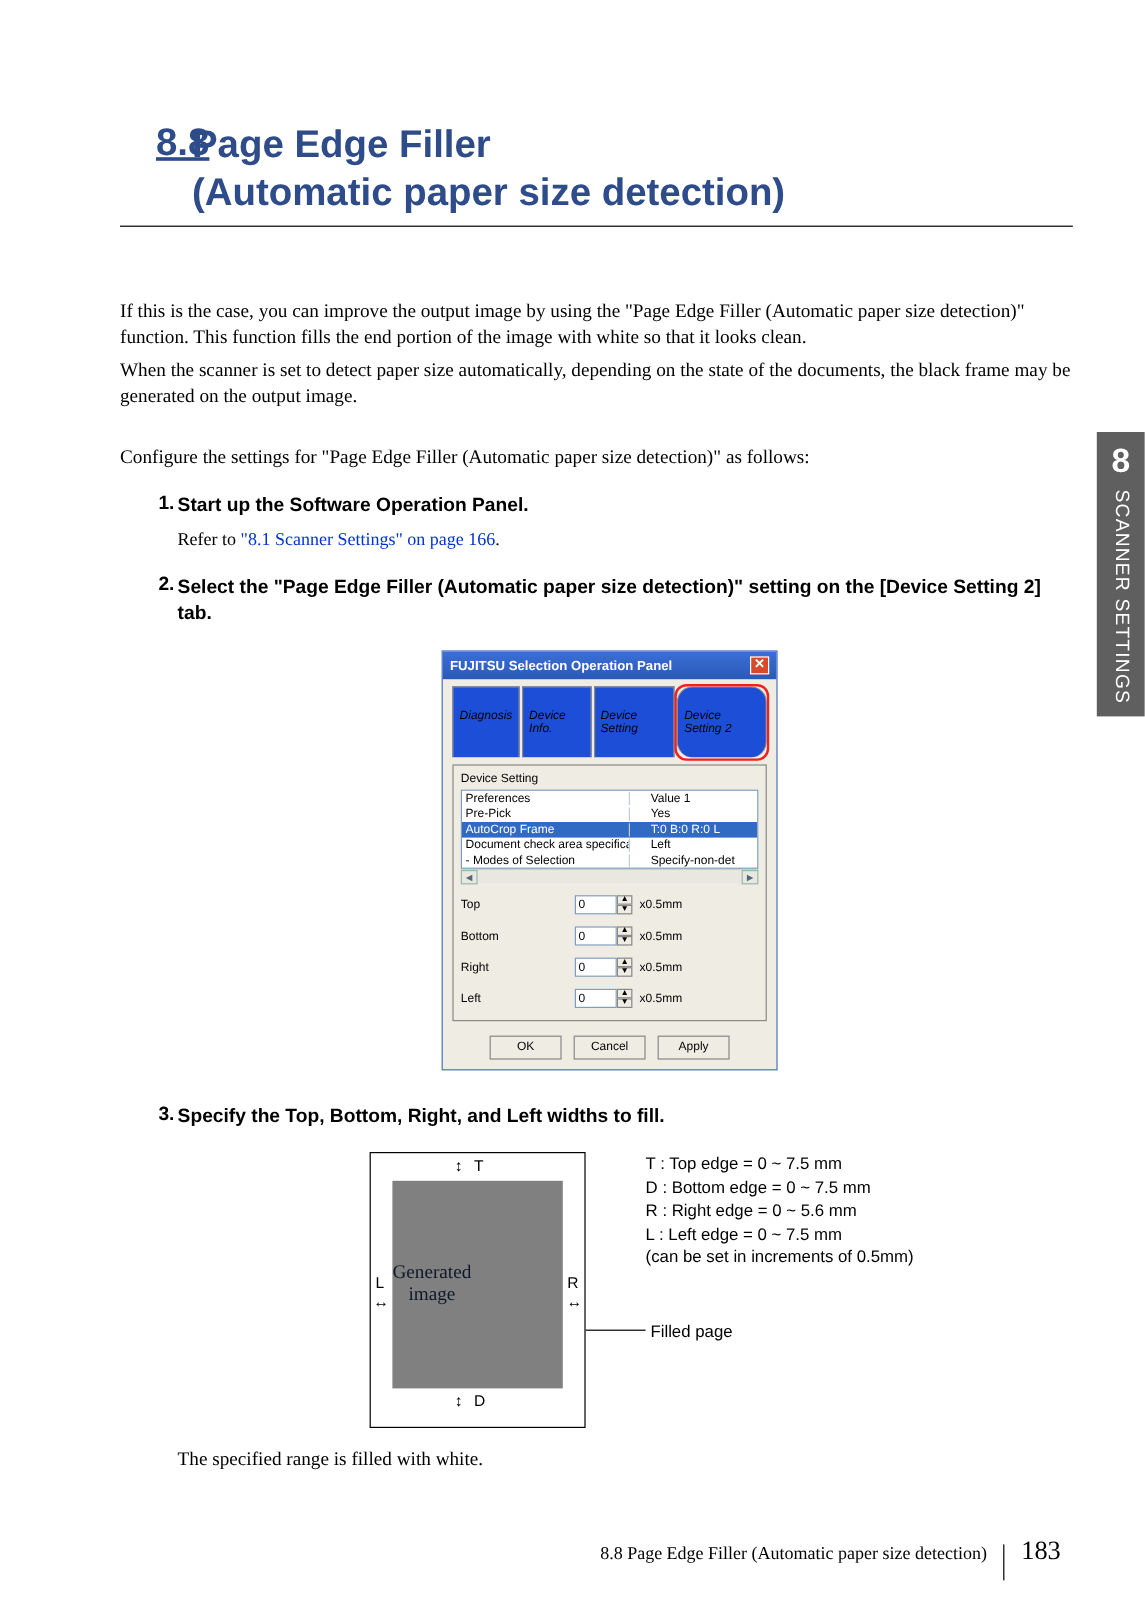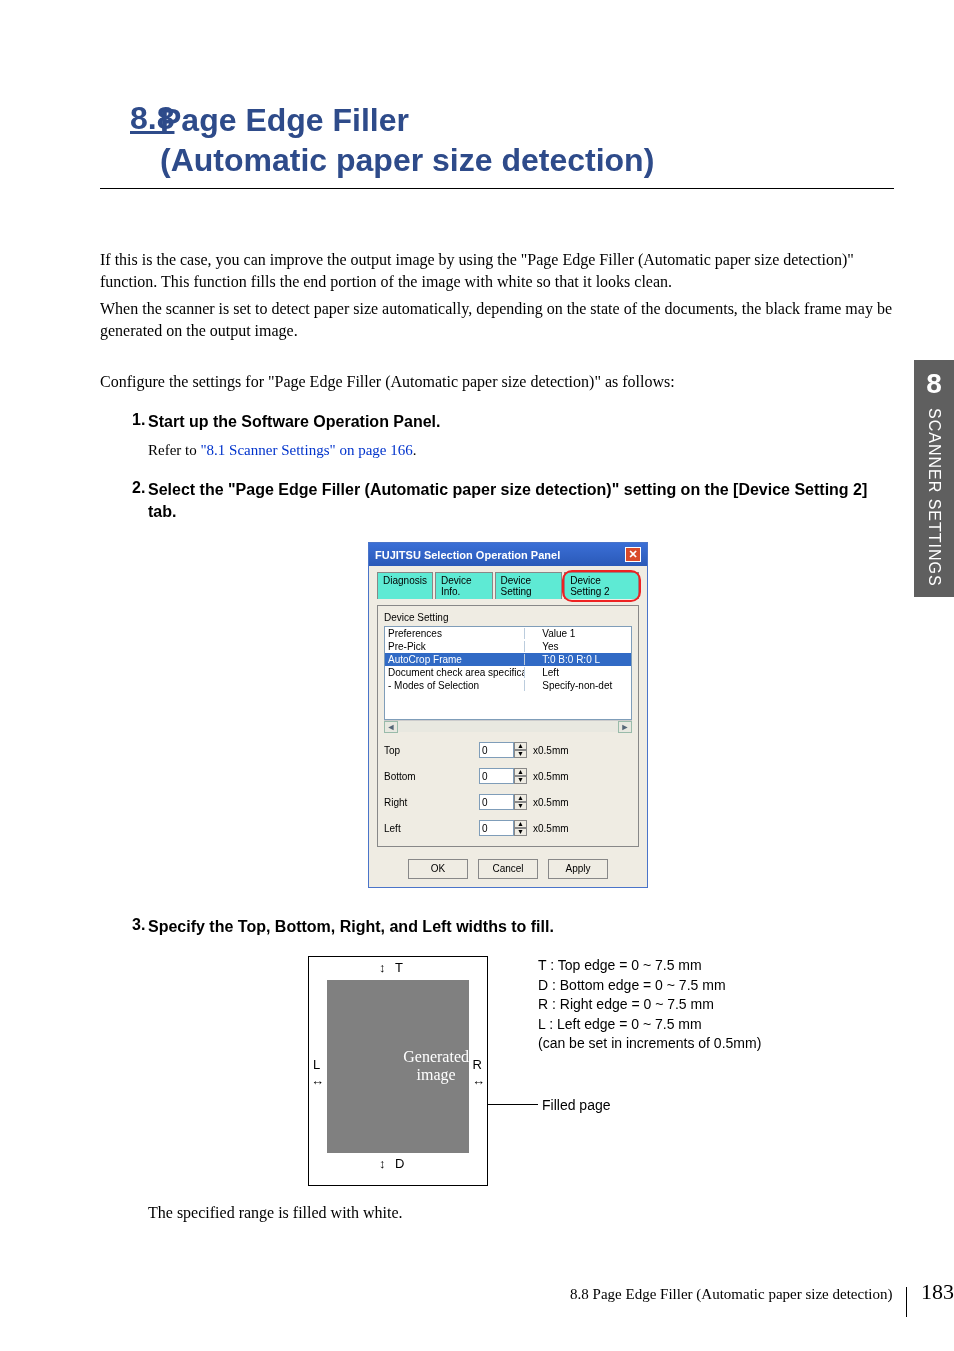--- a/index.html
+++ b/index.html
@@ -19,51 +19,51 @@
   .link { color: #0033cc; }
   .side-tab { position: absolute; right: 0; top: 360px; width: 40px; background: #5f5f5f; color: #fff; text-align: center; padding: 8px 0 10px 0; }
   .side-tab .chapnum { font-family: Arial, Helvetica, sans-serif; font-size: 28px; font-weight: bold; }
   .side-tab .chapname { writing-mode: vertical-rl; font-family: Arial, Helvetica, sans-serif; font-size: 16px; letter-spacing: 1px; margin: 8px auto 0 auto; }
   .fig-dialog-wrap { margin: 20px 0 0 220px; }
   .dialog { width: 280px; border: 1px solid #4a74c9; font-family: Tahoma, Arial, sans-serif; font-size: 10px; background: #efece3; }
   .dlg-title { background: linear-gradient(#3b6fd6,#2a59b8); color: #fff; font-weight: bold; padding: 4px 6px; display: flex; justify-content: space-between; align-items: center; font-size: 11px; }
   .dlg-close { background: #d94a2a; color: #fff; width: 16px; height: 15px; display: flex; align-items: center; justify-content: center; border: 1px solid #fff; font-size: 11px; line-height: 1; }
   .dlg-body { padding: 6px 8px 8px 8px; }
   .dlg-tabs { display: flex; gap: 2px; margin-bottom: 6px; font-size: 10px; }
-  .dlg-tab { border: 1px solid #888; border-bottom: none; padding: 2px 5px; background: #5eead4; }
-  .dlg-tab.active { position: relative; }
+  .dlg-tab { border: 1px solid #888; border-bottom: none; padding: 18px 5px; background: #1d4ed8; font-style: italic; }
+  .dlg-tab.active { position: relative; border-radius: 13px; }
   .tab-ring { position: absolute; left: -3px; top: -3px; right: -3px; bottom: -3px; border: 2px solid #e22; border-radius: 10px; pointer-events: none; }
   .dlg-frame { border: 1px solid #888; padding: 6px 6px 10px 6px; }
   .dlg-section-label { font-size: 10px; margin-bottom: 3px; }
-  .dlg-list { border: 1px solid #7f9db9; background: #fff; font-size: 10px; height: 94px; overflow: hidden; position: relative; }
+  .dlg-list { border: 1px solid #7f9db9; background: #fff; font-size: 10px; height: 66px; overflow: hidden; position: relative; }
   .dlg-list-row { display: flex; padding: 1px 3px; }
   .dlg-list-row.hi { background: #316ac5; color: #fff; }
   .dlg-list-row .c1 { flex: 1.35; white-space: nowrap; overflow: hidden; }
   .dlg-list-row .c2 { flex: 0.85; border-left: 1px solid #bcd; padding-left: 17px; white-space: nowrap; overflow: hidden; }
   .dlg-scroll-h { display: flex; align-items: center; justify-content: space-between; background: #e8e8e0; height: 12px; border-top: 1px solid #ccc; }
   .dlg-arrow { width: 14px; height: 12px; background: #e8e8e0; border: 1px solid #9ba; display: flex; align-items: center; justify-content: center; font-size: 9px; color: #567; }
   .dlg-field-row { display: flex; align-items: center; margin-top: 10px; }
   .dlg-field-row .lbl { width: 95px; font-size: 10px; }
   .dlg-spin { display: flex; align-items: center; }
   .dlg-spin input { width: 35px; height: 16px; font-size: 10px; border: 1px solid #7f9db9; padding: 0 2px; }
   .dlg-spin .spin-btns { display: flex; flex-direction: column; }
   .dlg-spin .spin-btns span { width: 13px; height: 8px; border: 1px solid #888; background: #efece3; font-size: 7px; line-height: 6px; text-align: center; }
   .dlg-unit { font-size: 10px; margin-left: 6px; }
   .dlg-buttons { display: flex; justify-content: center; gap: 10px; margin-top: 12px; }
   .dlg-btn { width: 60px; height: 20px; border: 1px solid #888; background: #efece3; font-size: 10px; text-align: center; line-height: 18px; }
   .fig2-wrap { margin: 18px 0 0 160px; display: flex; align-items: flex-start; font-family: Arial, Helvetica, sans-serif; }
   .fig2-box-outer { position: relative; width: 180px; height: 230px; border: 1px solid #000; }
-  .fig2-inner { position: absolute; left: 18px; right: 18px; top: 23px; bottom: 32px; background: #808080; color: #ffffff; display: flex; align-items: center; justify-content: flex-end; text-align: center; font-family: "Times New Roman", serif; font-size: 16px; }
+  .fig2-inner { position: absolute; left: 18px; right: 18px; top: 23px; bottom: 32px; background: #808080; color: #0f172a; display: flex; align-items: center; justify-content: flex-start; text-align: center; font-family: "Times New Roman", serif; font-size: 16px; }
   .lab { position: absolute; font-size: 13px; }
   .arrow-v { position: absolute; font-size: 13px; }
   .arrow-h { position: absolute; font-size: 13px; }
   .fig2-right { margin-left: 50px; font-size: 14px; line-height: 1.4; position: relative; }
   .filled-area-line { position: absolute; left: -50px; top: 148px; width: 50px; height: 1px; background: #000; }
   .filled-area-label { position: absolute; left: 4px; top: 140px; font-size: 14px; }
-  .footer { position: absolute; bottom: 40px; left: 0; right: 0; text-align: right; font-size: 15px; }
+  .footer { position: absolute; bottom: 40px; left: 0; right: 0; text-align: right; padding-right: 70px; font-size: 15px; }
   .footer .bar { display: inline-block; width: 1px; height: 30px; background: #000; vertical-align: middle; margin: 0 10px; position: relative; top: 6px; }
   .footer .pnum { font-size: 22px; }
 </style>
 </head>
 <body>
 
 <div class="page">
 
   <div class="heading-row">
     <div class="heading-num">8.8</div>
@@ -209,21 +209,21 @@
           <span class="lab" style="left:86px;bottom:14px;">D</span>
           <span class="arrow-v" style="left:70px;bottom:14px;">↕</span>
           <span class="lab" style="left:4px;top:100px;">L</span>
           <span class="arrow-h" style="left:2px;top:116px;">↔</span>
           <span class="lab" style="right:5px;top:100px;">R</span>
           <span class="arrow-h" style="right:2px;top:116px;">↔</span>
         </div>
         <div class="fig2-right">
           <div>T : Top edge = 0 ~ 7.5 mm</div>
           <div>D : Bottom edge = 0 ~ 7.5 mm</div>
-          <div>R : Right edge = 0 ~ 7.5 mm</div>
+          <div>R : Right edge = 0 ~ 5.6 mm</div>
           <div>L : Left edge = 0 ~ 7.5 mm</div>
           <div>(can be set in increments of 0.5mm)</div>
           <div class="filled-area-line"></div>
           <div class="filled-area-label">Filled page</div>
         </div>
       </div>
 
       <div class="step-text" style="margin-top:18px;font-size:16px;font-family:'Times New Roman',serif;">The specified range is filled with white.</div>
     </div>
   </div>

